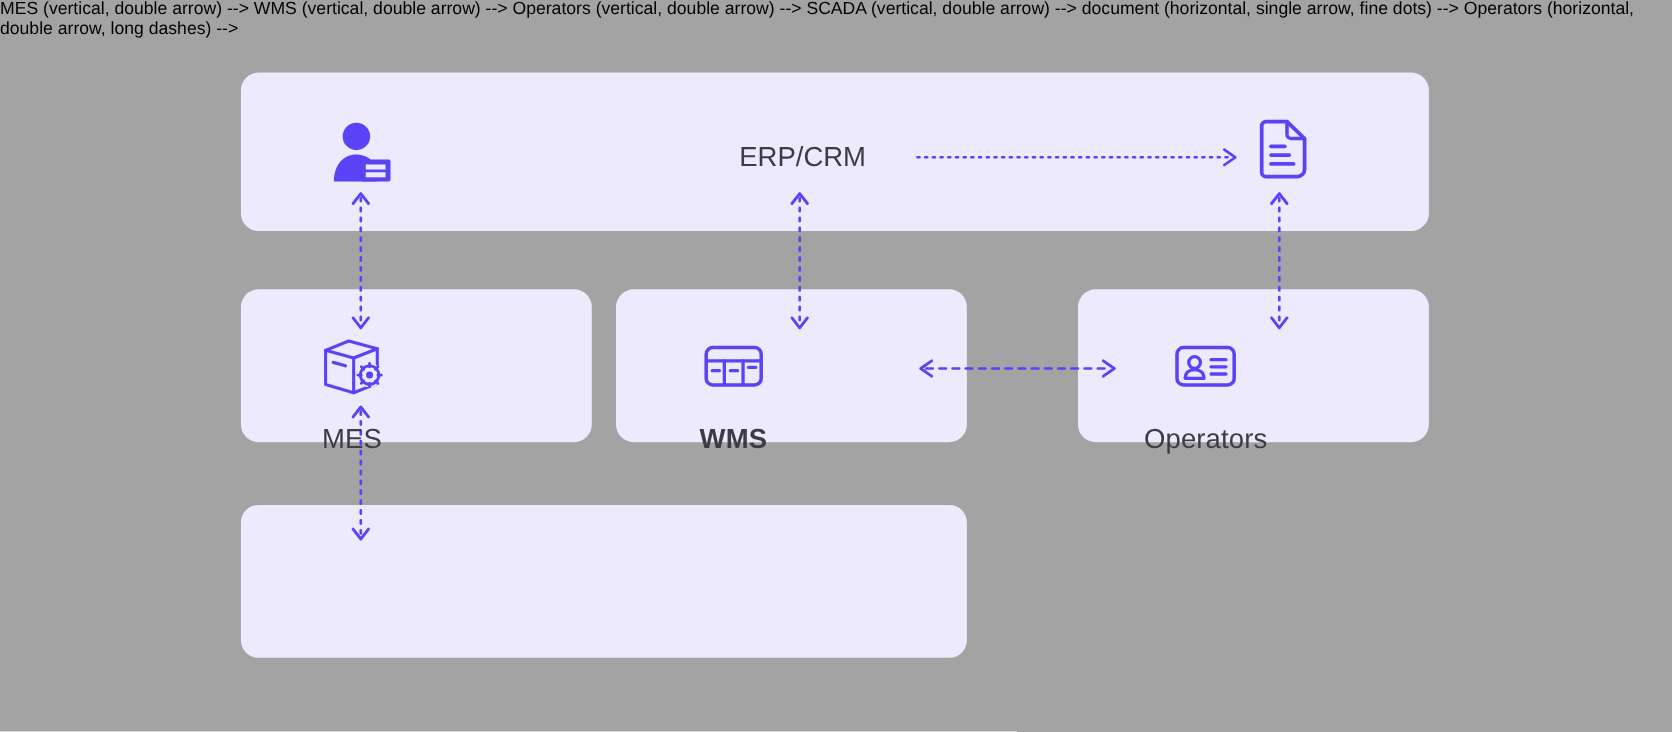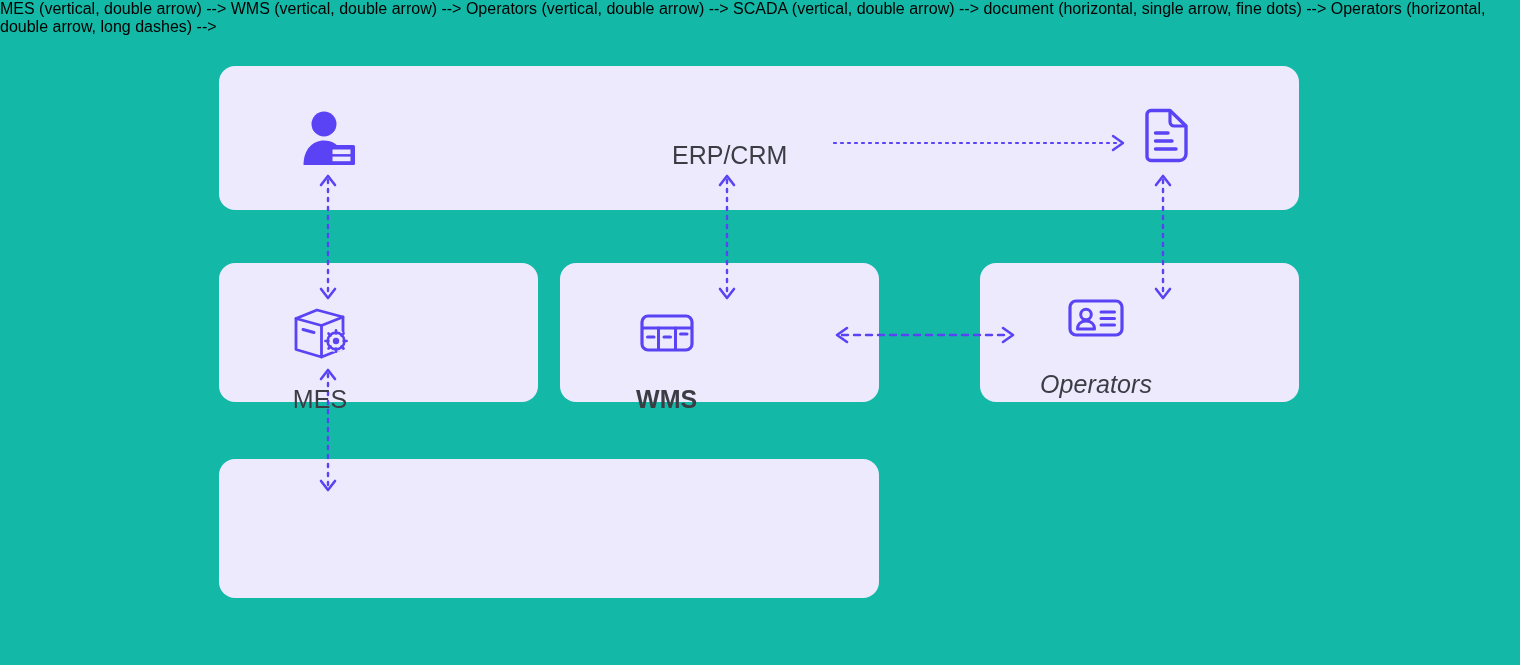--- a/index.html
+++ b/index.html
@@ -8,21 +8,21 @@
     background: #ffffff;
   }
   body {
     font-family: "Liberation Sans", sans-serif;
     -webkit-font-smoothing: antialiased;
   }
   #canvas {
     position: relative;
     width: 1520px;
     height: 665px;
-    background: #14b8a6;
+    background: #a3a3a3;
     overflow: hidden;
   }
 
   
   .panel {
     position: absolute;
     background: #eceafc;
     border-radius: 16px;
     box-sizing: border-box;
   }
@@ -52,21 +52,20 @@
     line-height: 1;
   }
 
   
   .float-label {
     position: absolute;
     font-size: 25px;
     color: #3c3c45;
     white-space: nowrap;
     line-height: 1;
-    margin-top: 12px;
   }
 
   
   .connector {
     position: absolute;
   }
   .connector svg { display: block; overflow: visible; }
 </style>
 </head>
 <body>
@@ -207,21 +206,21 @@
         <line x1="37.5" y1="24" x2="37.5" y2="45" stroke="#5a43f5" stroke-width="3" stroke-linecap="round"></line>
         <line x1="9.5" y1="33" x2="16" y2="33" stroke="#5a43f5" stroke-width="3" stroke-linecap="round"></line>
         <line x1="26" y1="33" x2="32.5" y2="33" stroke="#5a43f5" stroke-width="3" stroke-linecap="round"></line>
         <line x1="42.5" y1="30" x2="49" y2="30" stroke="#5a43f5" stroke-width="3" stroke-linecap="round"></line>
       </svg>
     </span>
     <span class="node-label">WMS</span>
   </div>
 
   
-  <div class="node" style="left:1040px; top:290px;font-style:italic;">
+  <div class="node" style="left:1040px; top:305px;">
     <span class="node-icon">
       <svg width="58" height="58" viewBox="0 0 58 58">
         <rect x="3" y="12" width="52" height="34" rx="6" fill="none" stroke="#5a43f5" stroke-width="3.2"></rect>
         <circle cx="19" cy="25.5" r="5.3" fill="none" stroke="#5a43f5" stroke-width="3"></circle>
         <path d="M10.5 40 C10.5 34.8 14.3 32 19 32 C23.7 32 27.5 34.8 27.5 40 Z" fill="none" stroke="#5a43f5" stroke-width="3" stroke-linejoin="round"></path>
         <line x1="34" y1="23" x2="47.5" y2="23" stroke="#5a43f5" stroke-width="3" stroke-linecap="round"></line>
         <line x1="34" y1="29.5" x2="47.5" y2="29.5" stroke="#5a43f5" stroke-width="3" stroke-linecap="round"></line>
         <line x1="34" y1="36" x2="47.5" y2="36" stroke="#5a43f5" stroke-width="3" stroke-linecap="round"></line>
       </svg>
     </span>

